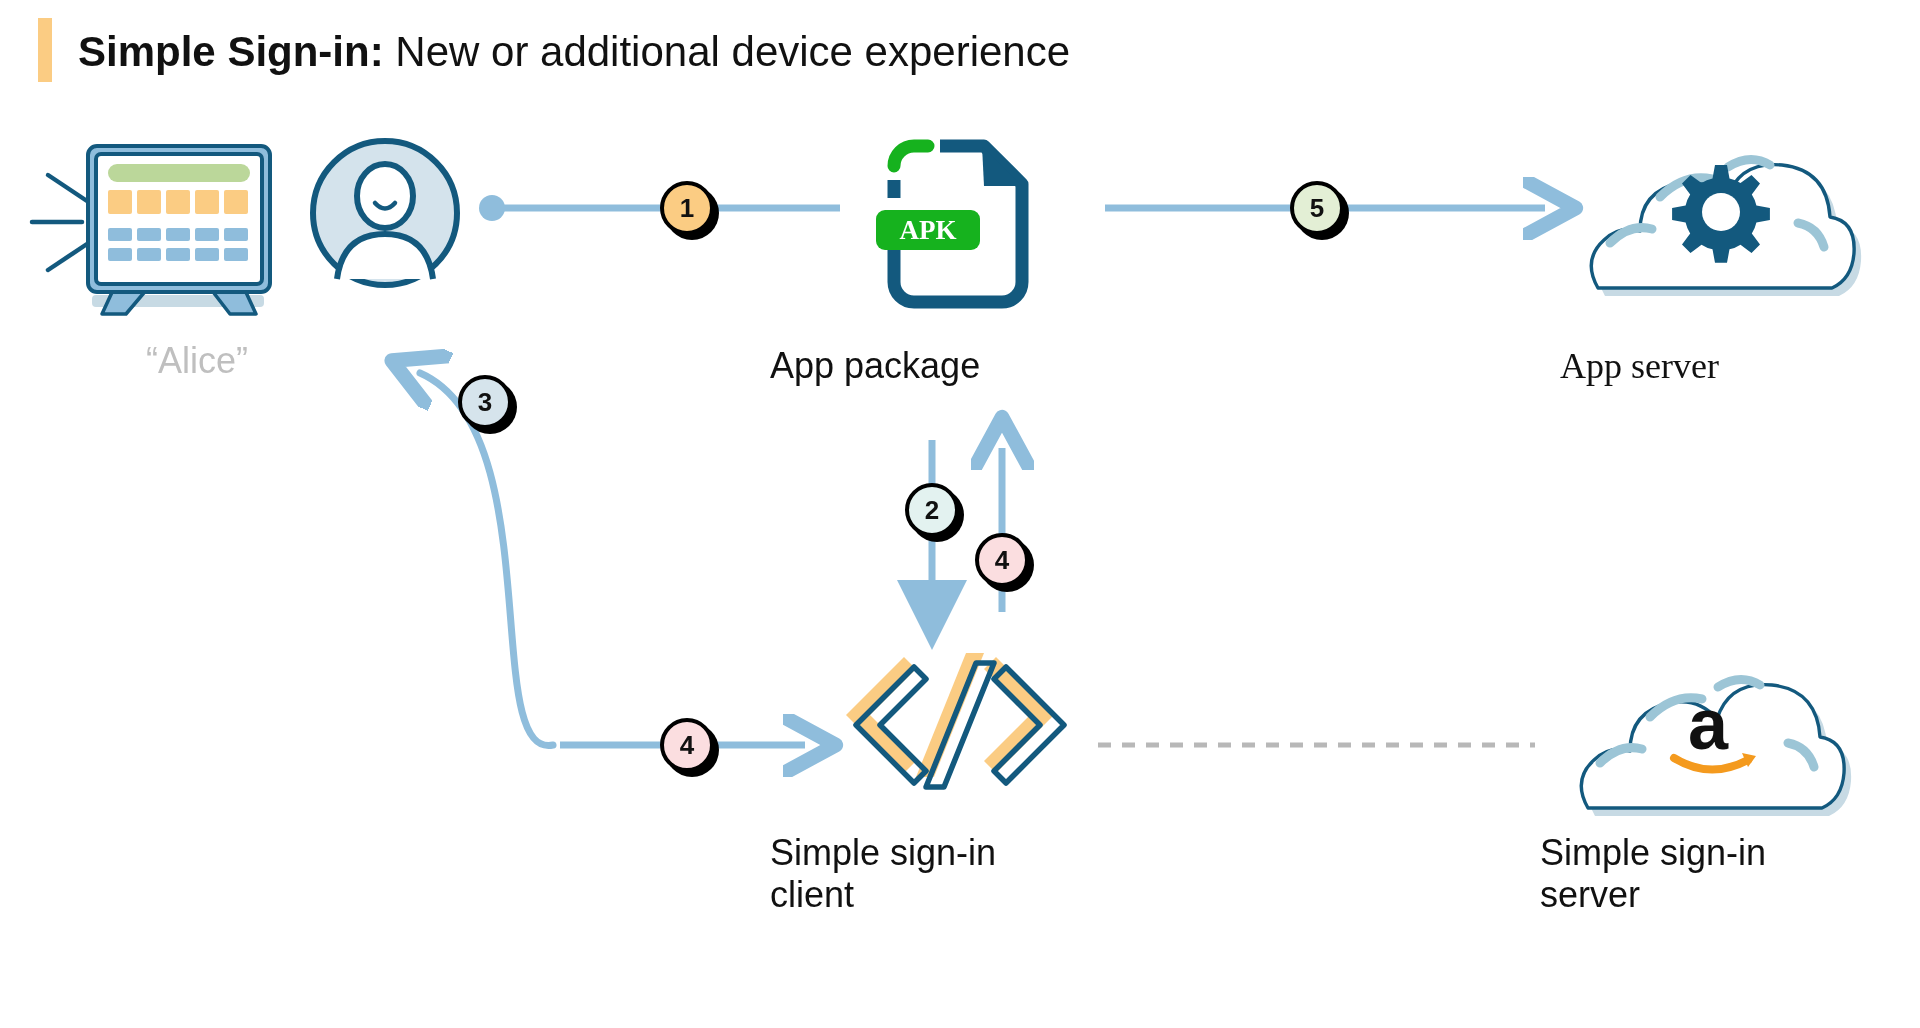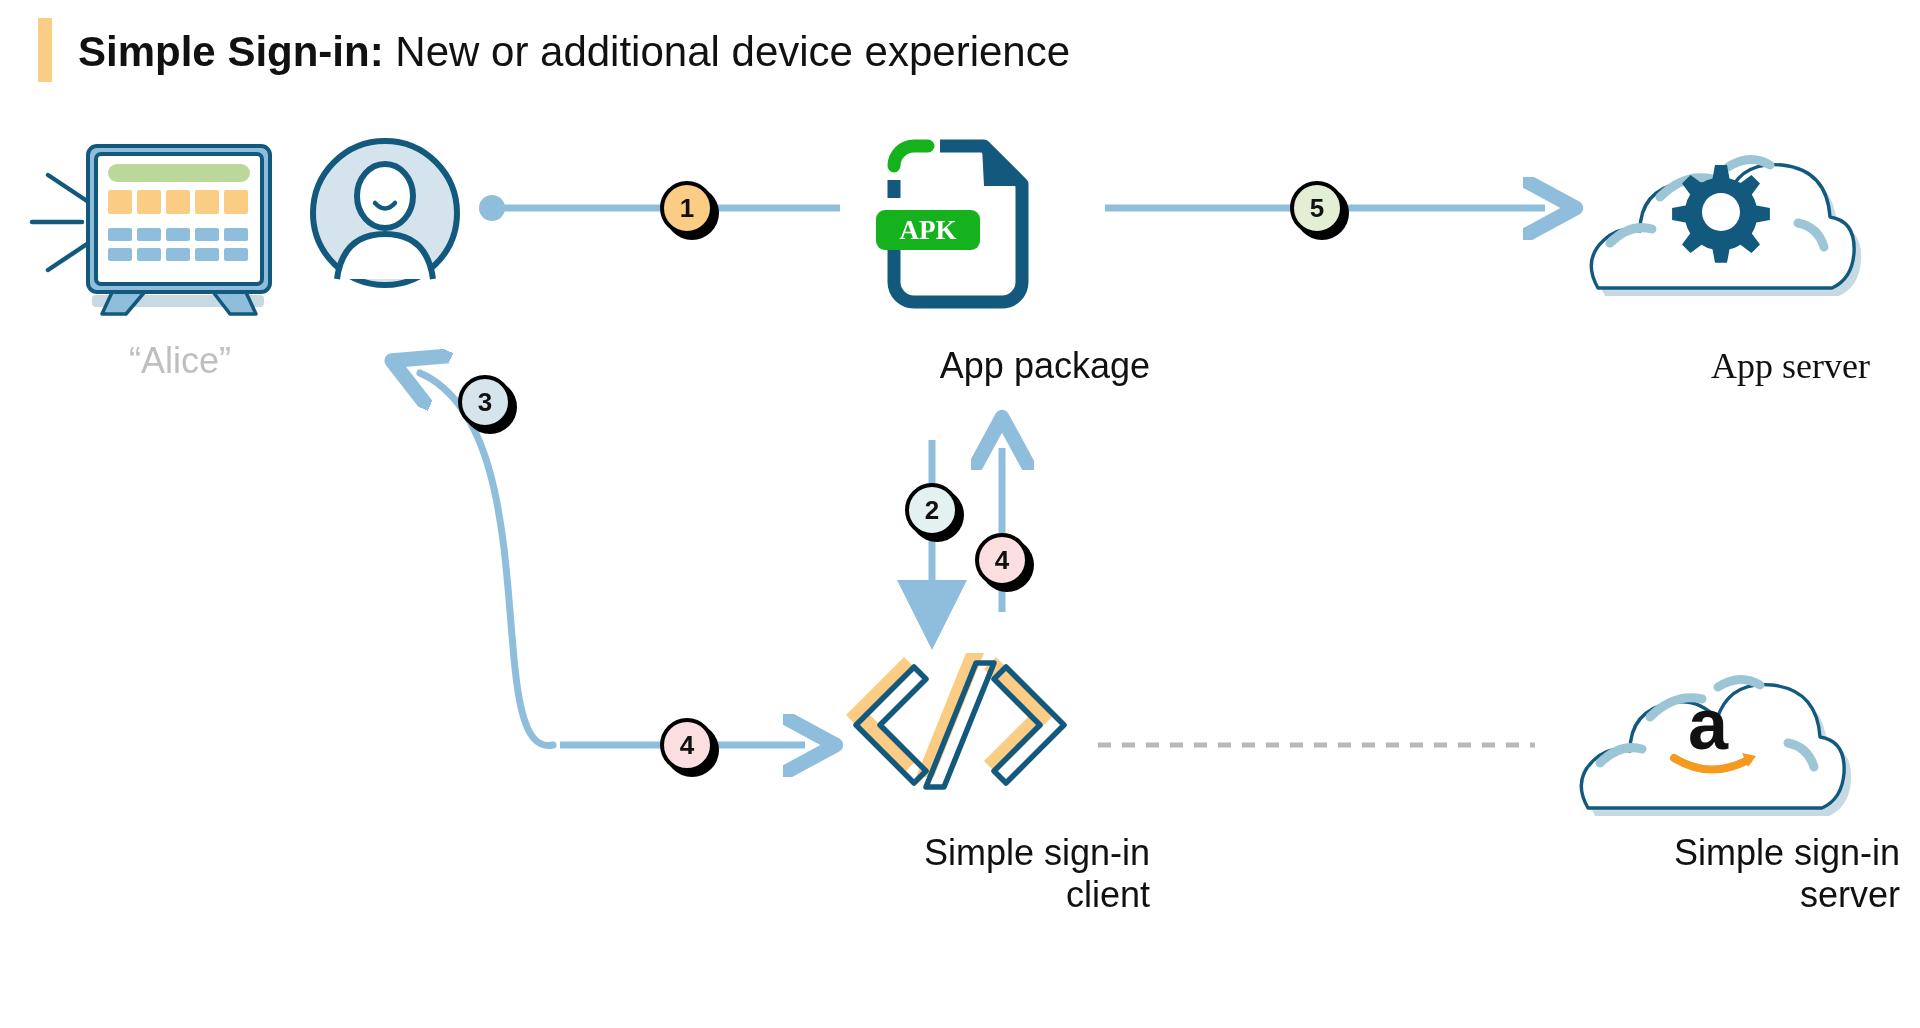--- a/index.html
+++ b/index.html
@@ -19,21 +19,21 @@
   }
   .title{
     position:absolute;left:78px;top:24px;
     font-size:42px;color:#111111;white-space:nowrap;line-height:56px;
   }
   .title b{font-weight:bold;}
   .title span.reg{font-weight:normal;}
 
   
   .node-label{
-    position:absolute;text-align:right;color:#111111;
+    position:absolute;text-align:left;color:#111111;
     font-size:36px;line-height:42px;white-space:pre-line;
   }
   .alice-label{
     position:absolute;text-align:center;
     font-size:36px;color:#BFBFBF;white-space:nowrap;
   }
 
   
   .badge{
     position:absolute;width:54px;height:54px;border-radius:50%;
@@ -123,21 +123,21 @@
   <svg class="icon" style="left:305px;top:133px;width:160px;height:160px;" viewBox="0 0 160 160">
     <circle cx="80" cy="80" r="72" fill="#D4E3EC" stroke="#13597E" stroke-width="6"></circle>
 
     <ellipse cx="80" cy="63" rx="28" ry="32" fill="#FFFFFF" stroke="#13597E" stroke-width="6"></ellipse>
 
     <path d="M70,70 q10,11 20,0" fill="none" stroke="#13597E" stroke-width="4.5" stroke-linecap="round"></path>
 
     <path d="M32,146 q6,-45 48,-45 q42,0 48,45" fill="#FFFFFF" stroke="#13597E" stroke-width="6" stroke-linejoin="round"></path>
   </svg>
 
-  <div class="alice-label" style="left:50px;top:340px;width:260px;">“Alice”</div>
+  <div class="alice-label" style="left:67px;top:340px;width:260px;">“Alice”</div>
 
   <svg class="icon" style="left:880px;top:130px;width:160px;height:175px;" viewBox="0 0 160 175">
 
     <path d="M14,36 a20,20 0 0 1 20,-20 L48,16" fill="none" stroke="#16B21E" stroke-width="13" stroke-linecap="round"></path>
 
     <path d="M14,50 L14,68" fill="none" stroke="#13597E" stroke-width="13" stroke-linecap="butt"></path>
     <path d="M14,120 L14,152 a20,20 0 0 0 20,20 L122,172 a20,20 0 0 0 20,-20 L142,58" fill="none" stroke="#13597E" stroke-width="13" stroke-linejoin="round"></path>
     <path d="M60,16 L104,16 L142,54 L142,58" fill="none" stroke="#13597E" stroke-width="13" stroke-linejoin="round"></path>
 
     <path d="M102,16 L142,56 L104,56 Z" fill="#13597E"></path>

